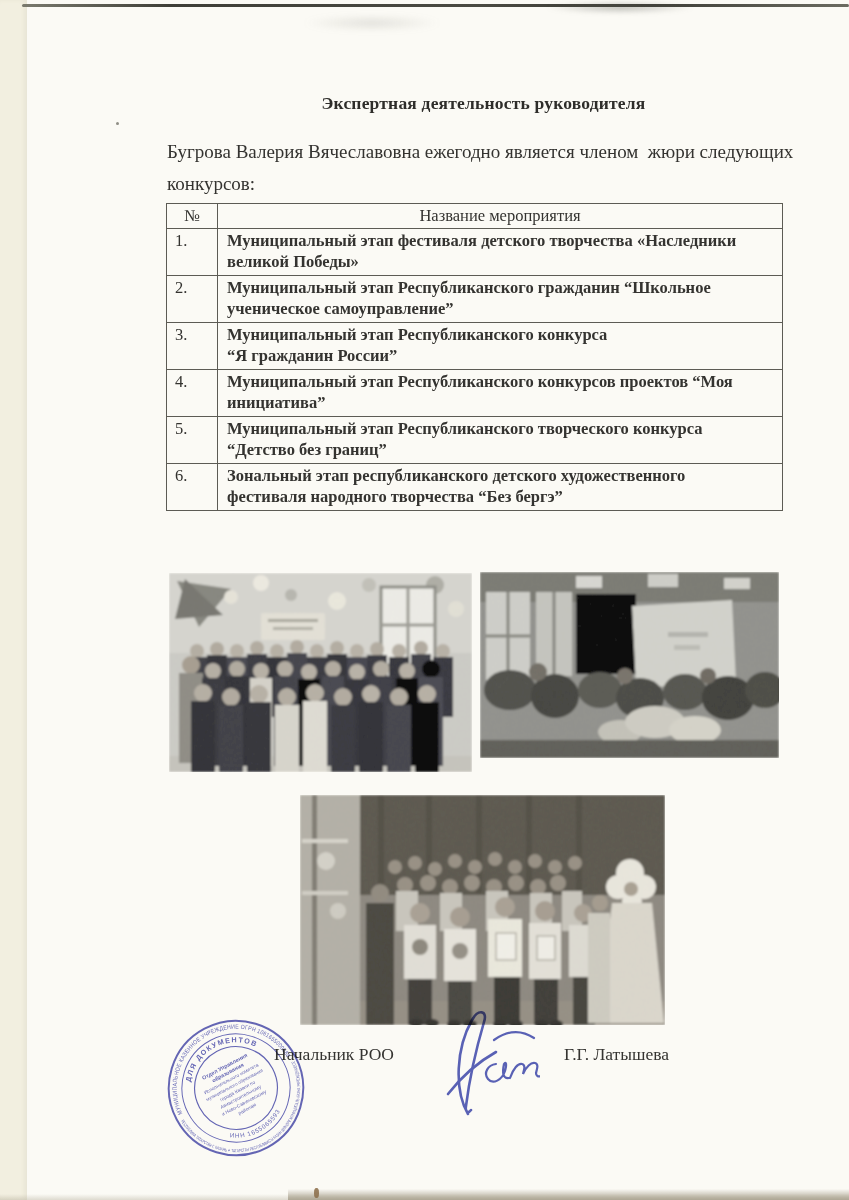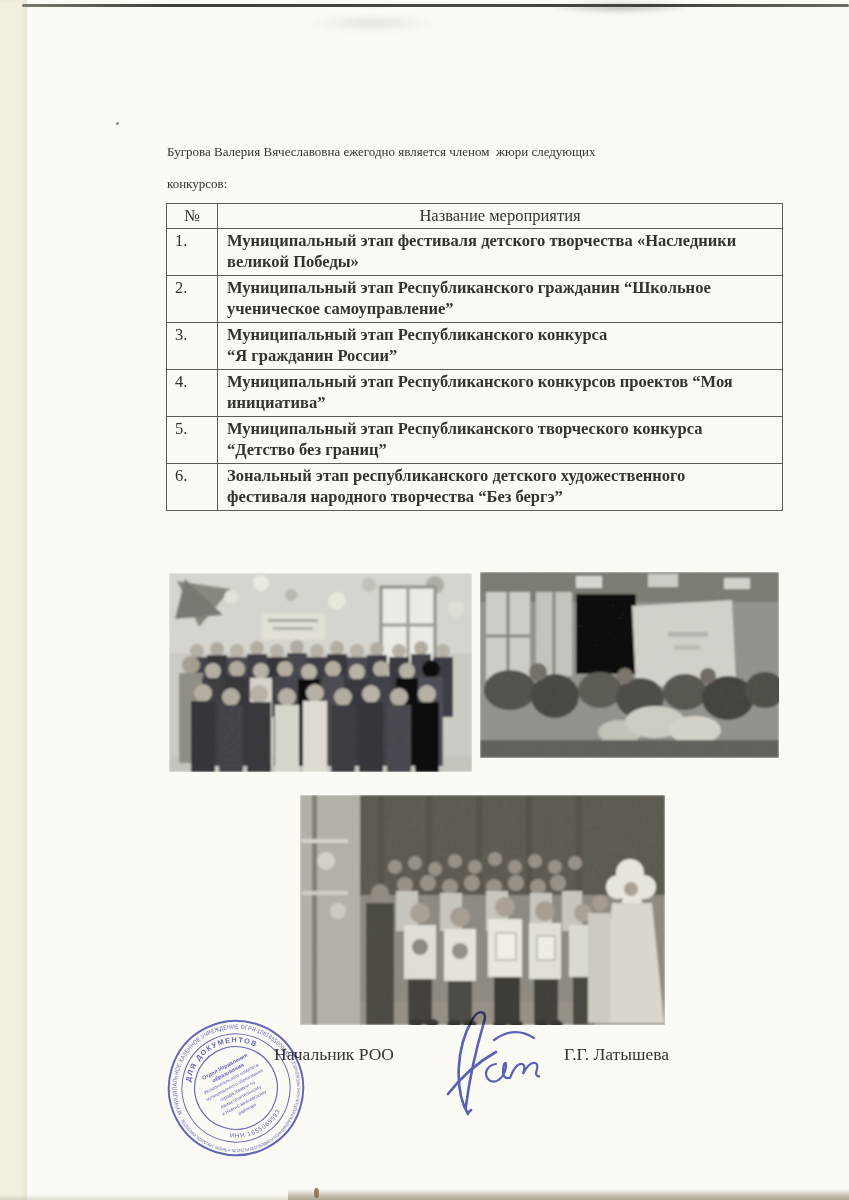--- a/index.html
+++ b/index.html
@@ -18,21 +18,21 @@
   .speck1{left:116px;top:122px;width:3px;height:3px;border-radius:50%;background:#8f8e86;}
   .bottom-strip{left:288px;top:1189px;width:561px;height:11px;filter:blur(.5px);
     background:linear-gradient(180deg,rgba(178,169,148,0),rgba(160,151,130,.55) 60%,rgba(144,135,114,.8));}
   .bottom-strip2{left:0;top:1194px;width:849px;height:6px;
     background:linear-gradient(180deg,rgba(190,184,166,0),rgba(185,179,160,.45));}
   .speck-brown{left:314px;top:1188px;width:5px;height:10px;border-radius:45%;
     background:#8a6c48;filter:blur(.6px);opacity:.85;}
   
   .title{left:167px;top:93px;width:633px;text-align:center;font-weight:bold;
          font-size:17.5px;letter-spacing:.2px;color:#2e2d2a;}
-  .intro{left:167px;top:136px;width:648px;font-size:13px;line-height:32px;
+  .intro{left:167px;top:136px;width:648px;font-size:19px;line-height:32px;
          white-space:pre-wrap;}
   
   table.jury{position:absolute;left:166px;top:203px;width:617px;border-collapse:collapse;
          font-size:16.5px;color:#343330;}
   table.jury th,table.jury td{border:1.5px solid #5c5b54;vertical-align:top;}
   table.jury th{font-weight:normal;text-align:center;padding:1px 2px;line-height:21.5px;}
   td.cnum{width:40px;padding:1px 2px 1px 8px;line-height:21.5px;}
   td.cname{padding:1px 6px 2px 9px;line-height:21.5px;white-space:pre-line;font-weight:bold;}
   
   .photo{overflow:hidden;}
@@ -57,20 +57,21 @@
 
   <div class="abs edge-left"></div>
   <div class="abs edge-top-line"></div>
   <div class="abs smudge1"></div>
   <div class="abs smudge2"></div>
   <div class="abs speck1"></div>
   <div class="abs bottom-strip"></div>
   <div class="abs bottom-strip2"></div>
   <div class="abs speck-brown"></div>
 
+  <div class="abs title">Экспертная деятельность руководителя</div>
   <div class="abs intro">Бугрова Валерия Вячеславовна ежегодно является членом  жюри следующих
 конкурсов:</div>
 
   <table class="jury">
     <thead>
       <tr>
         <th class="cnum">№</th>
         <th>Название мероприятия</th>
       </tr>
     </thead>

